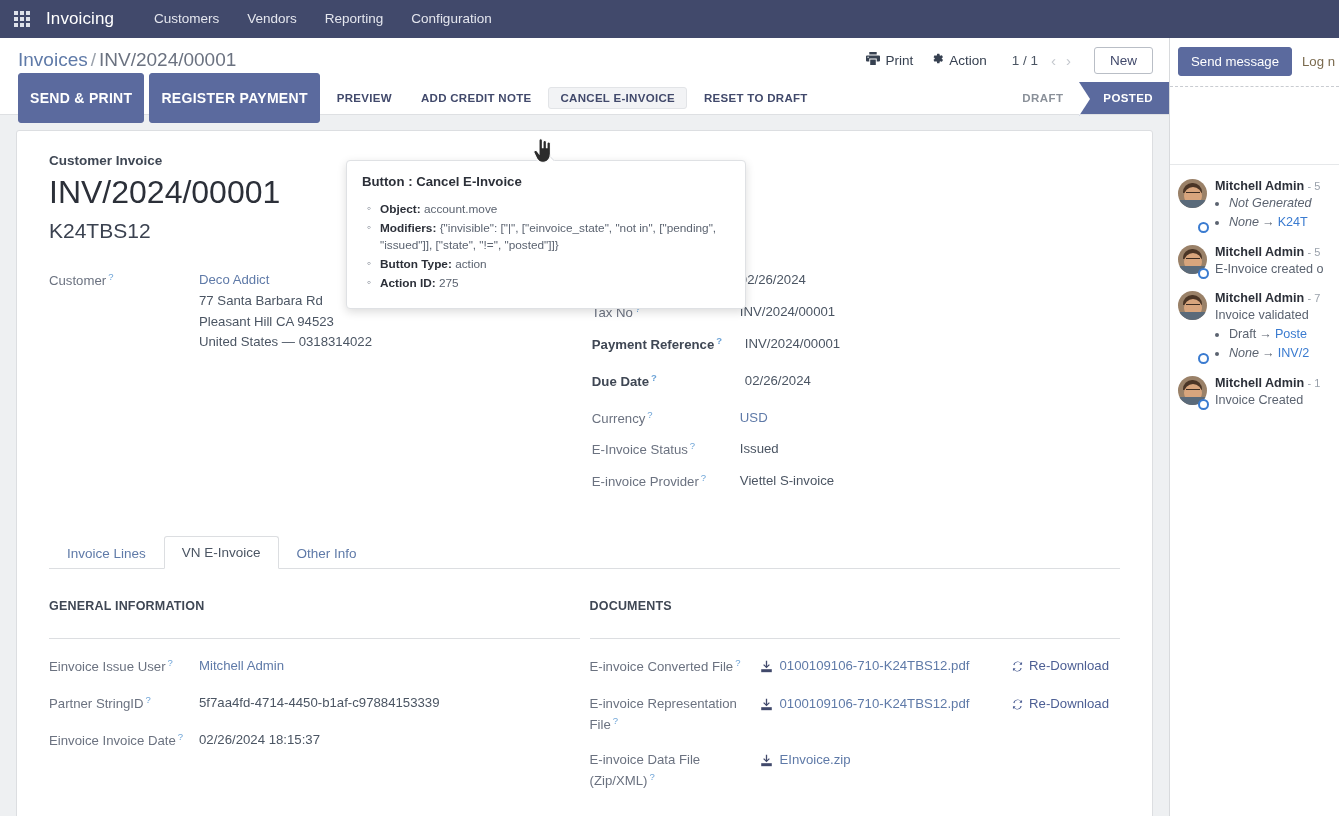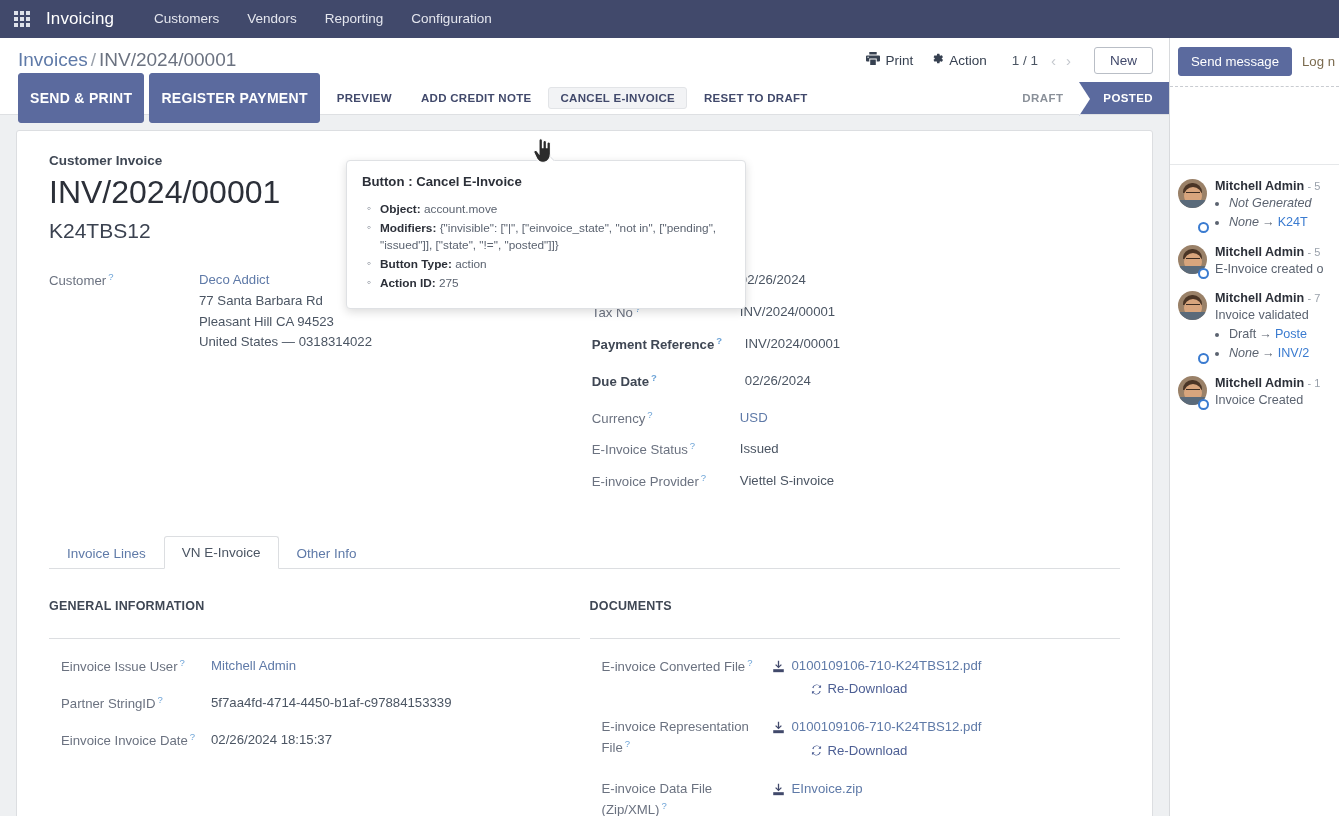--- a/index.html
+++ b/index.html
@@ -324,21 +324,21 @@
   .tab-col.right { width: 545px; margin-left: 10px; }
   .group-title {
     font-size: 12.5px;
     font-weight: bold;
     color: #3f4754;
     letter-spacing: .2px;
     padding-bottom: 25px;
     border-bottom: 1px solid #dcdee1;
     margin-bottom: 16px;
   }
-  .tab-col .flabel { width: 150px; margin-left: 12px; }
+  .tab-col .flabel { width: 150px; }
   .tab-col.right .flabel { width: 170px; line-height: 1.5; }
   .tab-col .frow { margin-bottom: 14px; }
   .file-link {
     color: #5f7aa8;
     cursor: pointer;
     display: inline-flex;
     align-items: center;
     gap: 7px;
     white-space: nowrap;
   }

